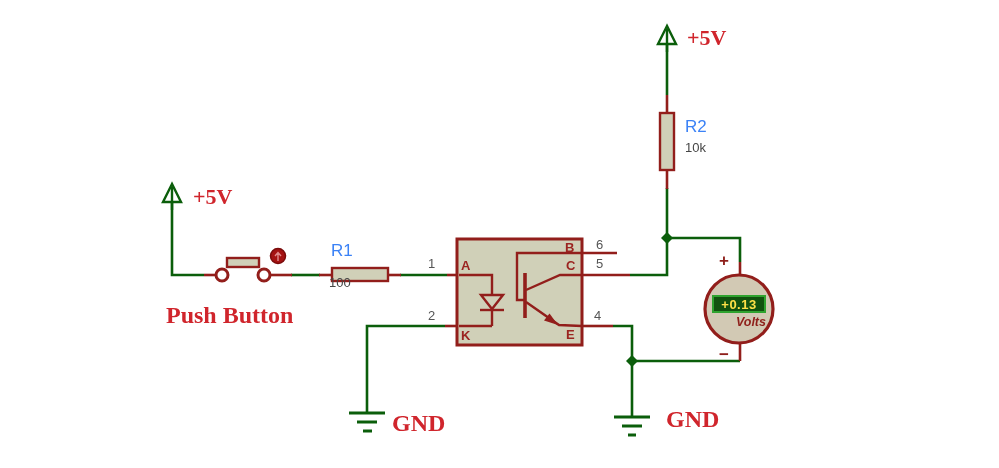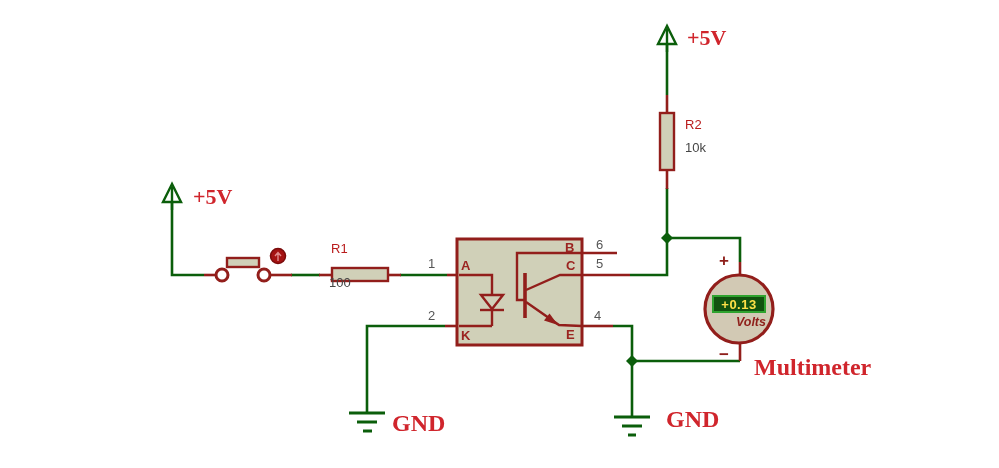--- a/index.html
+++ b/index.html
@@ -7,21 +7,21 @@
     position:relative;width:999px;height:468px;background:#ffffff;
     font-family:"Liberation Sans",sans-serif;overflow:hidden;
   }
   #circuit-svg{position:absolute;left:0;top:0;}
   .txt{position:absolute;line-height:1;white-space:nowrap;}
   .big-red{
     font-family:"Liberation Serif","DejaVu Serif",serif;
     font-weight:bold;color:#D0252C;font-size:24px;
   }
   .vcc{font-size:22px;}
-  .part-ref{color:#b91c1c;font-size:13px;}
+  .part-ref{color:#3b82f6;font-size:17px;}
   .part-val{color:#464646;font-size:13px;}
   .pin-num{color:#555555;font-size:13px;}
   .pin-letter{color:#9B2420;font-size:13px;font-weight:bold;}
   #title-box{
     position:absolute;left:392px;top:159px;width:245px;height:44px;
     box-sizing:border-box;border:4px solid #EC2227;background:#ffffff;
     display:flex;align-items:center;justify-content:center;
   }
   #title-box span{
     font-family:"Liberation Serif","DejaVu Serif",serif;
@@ -140,21 +140,21 @@
 
 
   <div class="txt big-red vcc" style="left:193px;top:186px;">+5V</div>
   <div class="txt big-red vcc" style="left:687px;top:27px;">+5V</div>
 
   <div class="txt part-ref" style="left:331px;top:242px;">R1</div>
   <div class="txt part-val" style="left:329px;top:276px;">100</div>
   <div class="txt part-ref" style="left:685px;top:118px;">R2</div>
   <div class="txt part-val" style="left:685px;top:141px;">10k</div>
 
-  <div class="txt big-red" style="left:754px;top:355px;">Multimeter</div>
+  <div class="txt big-red" style="left:166px;top:303px;">Push Button</div>
   <div class="txt big-red" style="left:392px;top:411px;">GND</div>
   <div class="txt big-red" style="left:666px;top:407px;">GND</div>
 
   <div class="txt pin-num" style="left:428px;top:257px;">1</div>
   <div class="txt pin-num" style="left:428px;top:309px;">2</div>
   <div class="txt pin-num" style="left:596px;top:238px;">6</div>
   <div class="txt pin-num" style="left:596px;top:257px;">5</div>
   <div class="txt pin-num" style="left:594px;top:309px;">4</div>
 
   <div class="txt pin-letter" style="left:461px;top:259px;">A</div>

